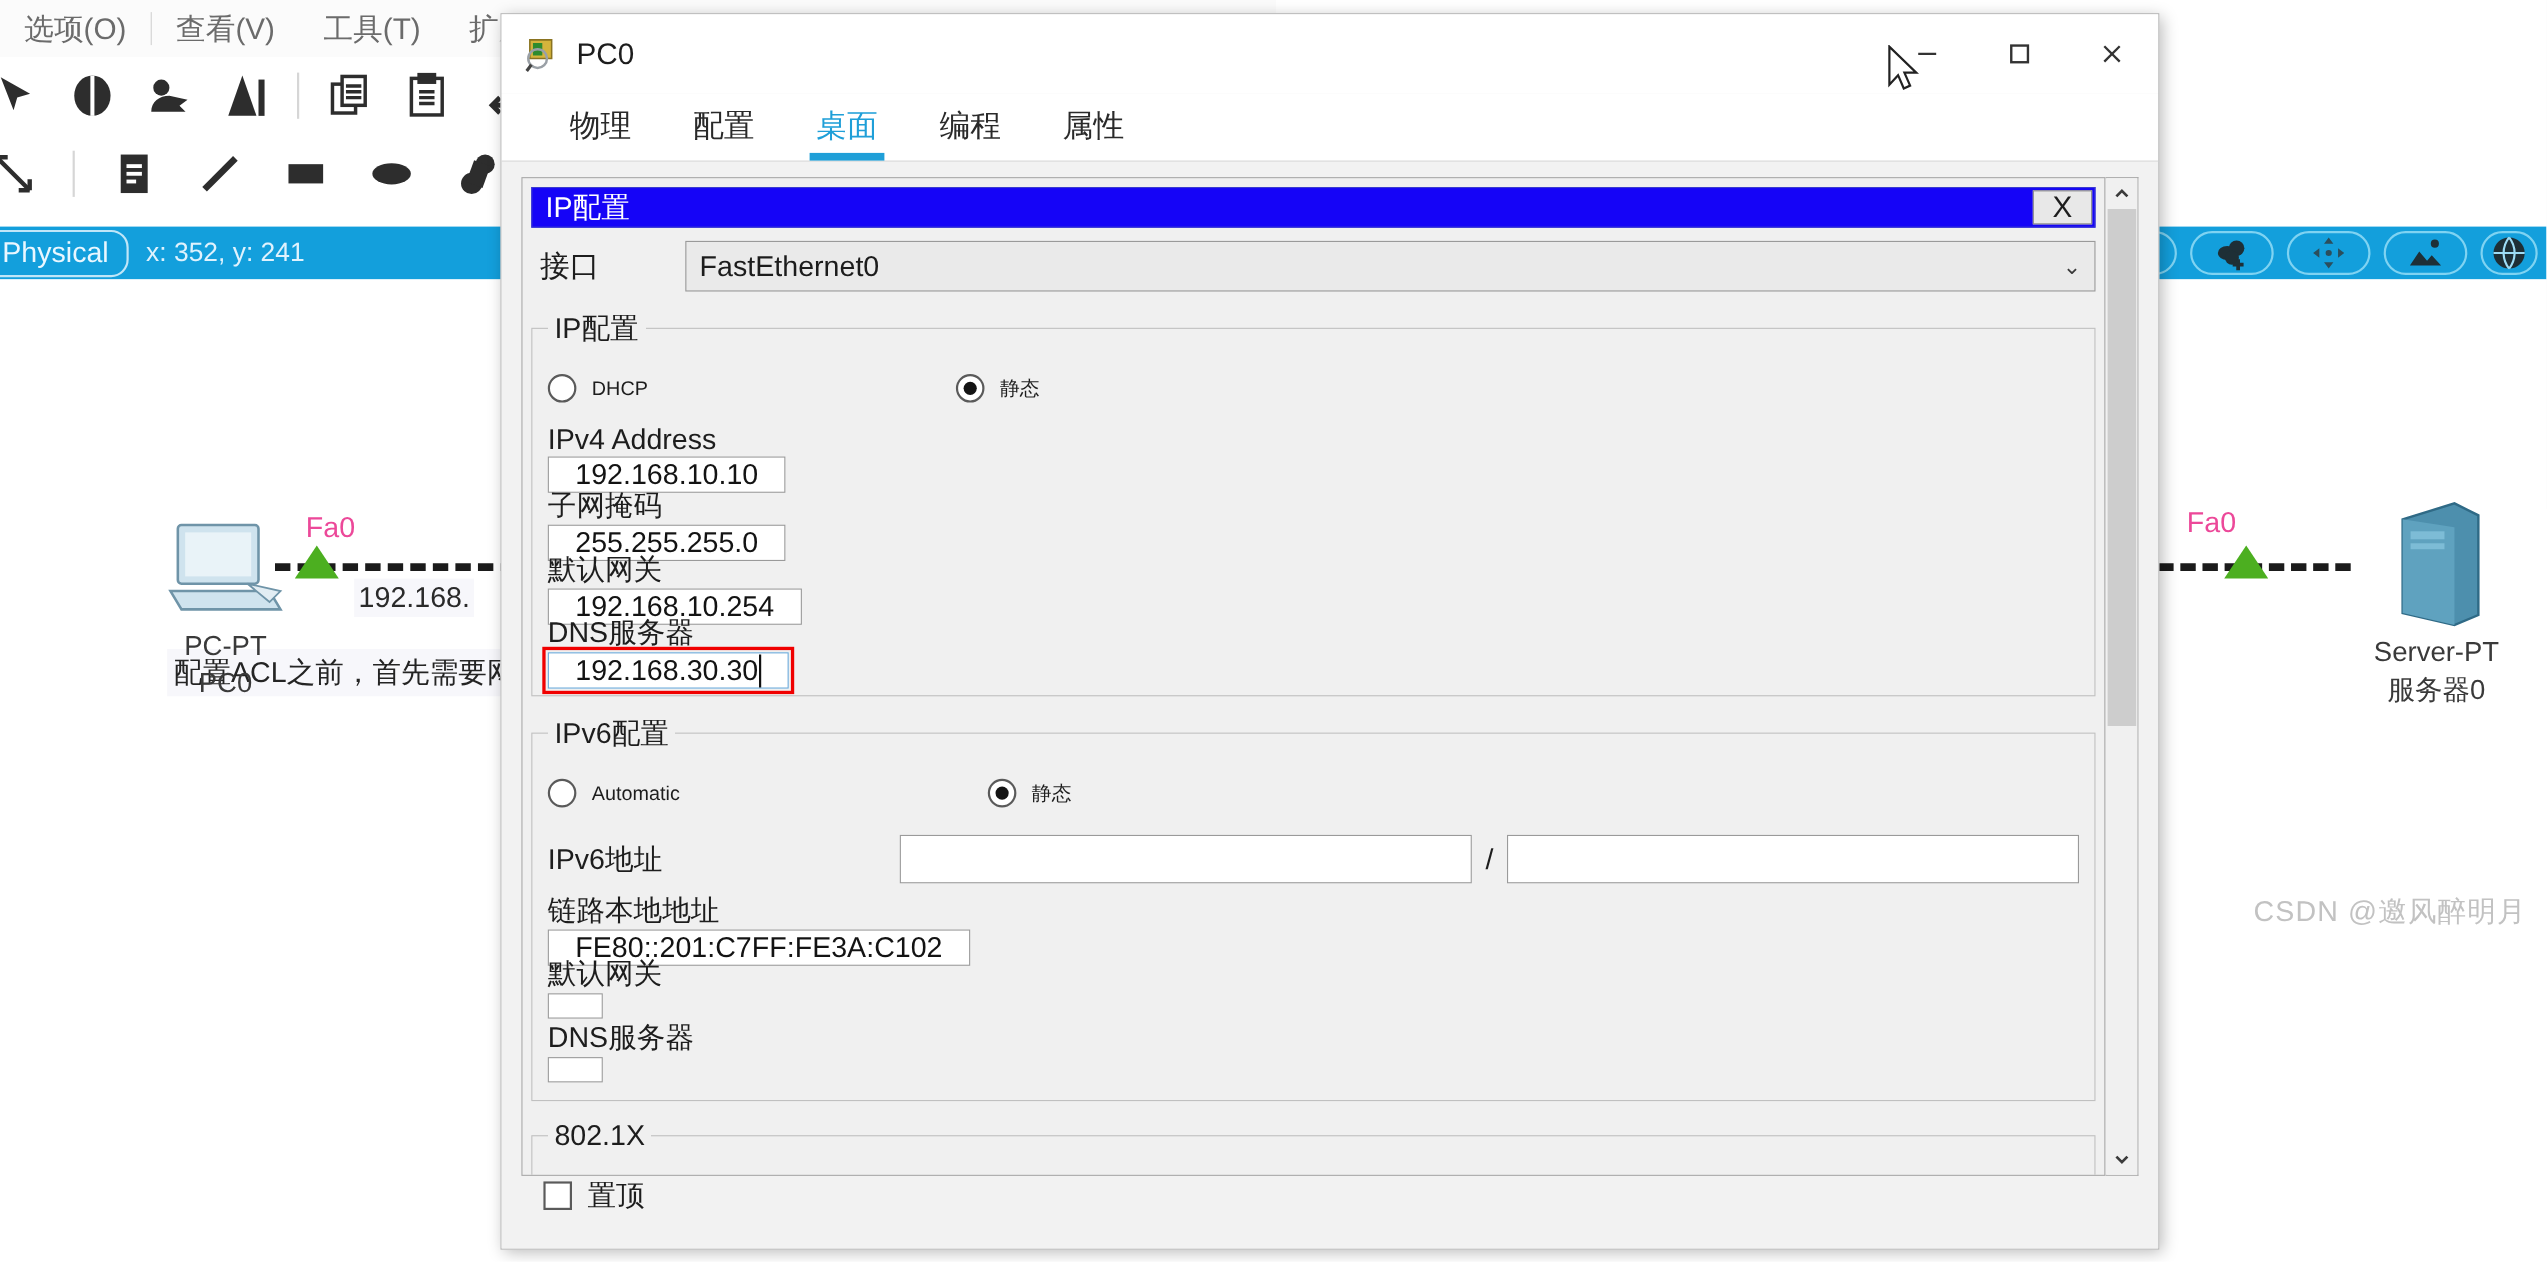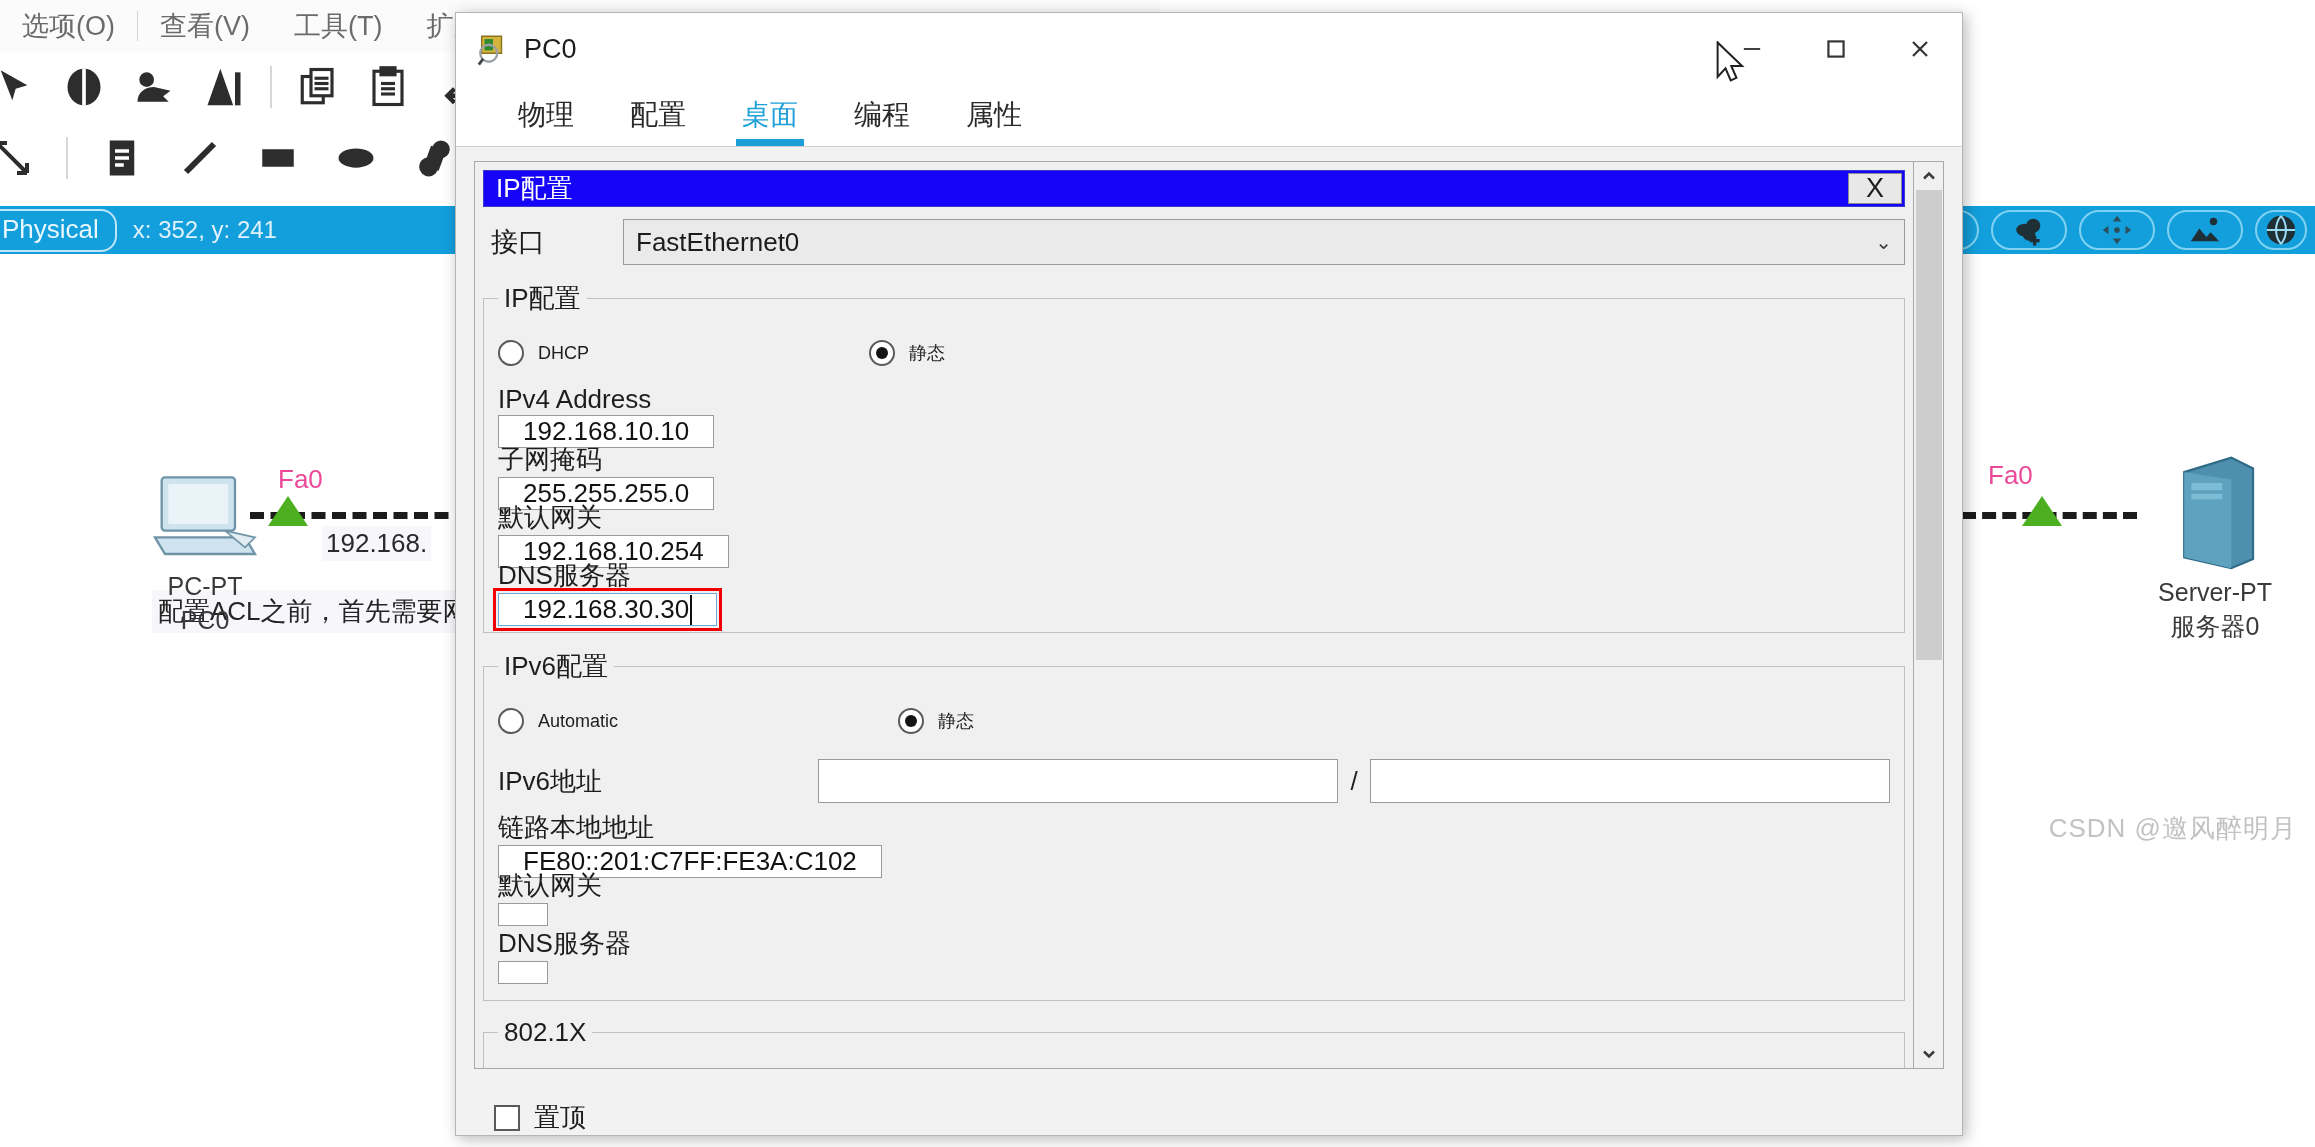--- a/index.html
+++ b/index.html
@@ -190,21 +190,21 @@
 
   .cb { width:26px; height:26px; border:2px solid #5a5a5a; background:#fff; margin-right:14px; flex:none; }
   .cb-row { display:flex; align-items:center; height:58px; font-size:26px; color:#1d1d1d; }
 
   .v6addr-row { display:flex; align-items:center; height:58px; }
   .v6-main { flex:1; }
   .slash { padding:0 12px; font-size:26px; color:#1d1d1d; }
   .v6-pfx { width:110px; }
 
   .dlg-foot {
-    height:66px; background:#f2f2f2; display:flex; align-items:flex-end;
+    height:66px; background:#f2f2f2; display:flex; align-items:flex-start;
     padding-left:38px; flex:none;
   }
   .foot-cb { display:flex; align-items:center; font-size:26px; color:#1d1d1d; }
 
   .cursor-arrow { position:absolute; left:1258px; top:28px; width:36px; height:46px; pointer-events:none; }
 </style>
 </head>
 <body>
 
 <div id="root">

